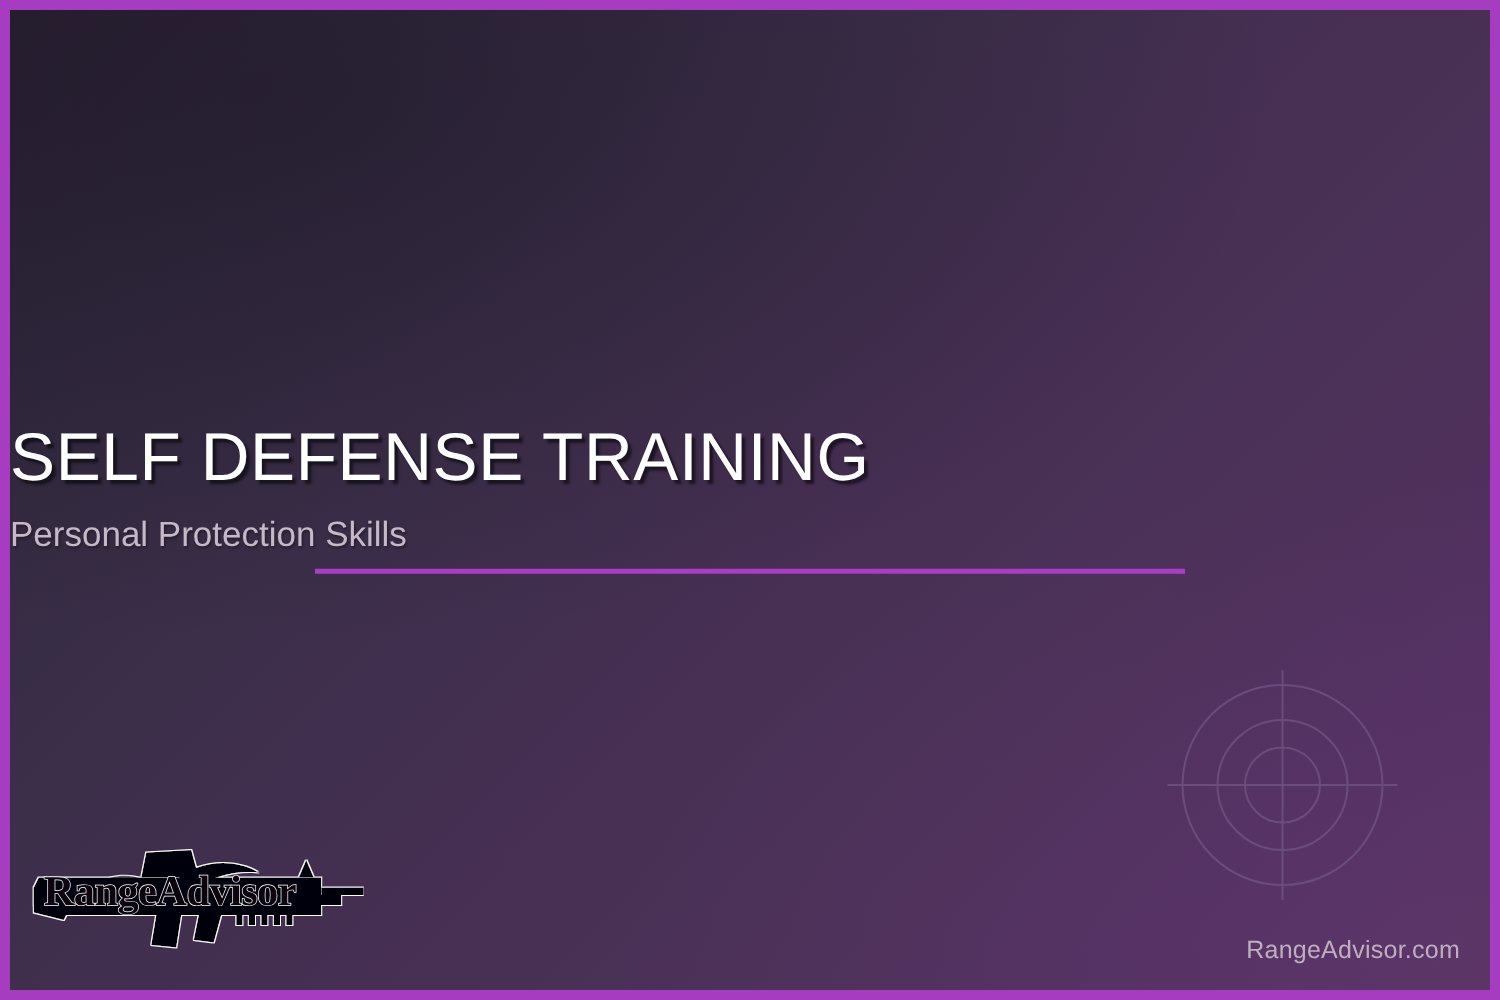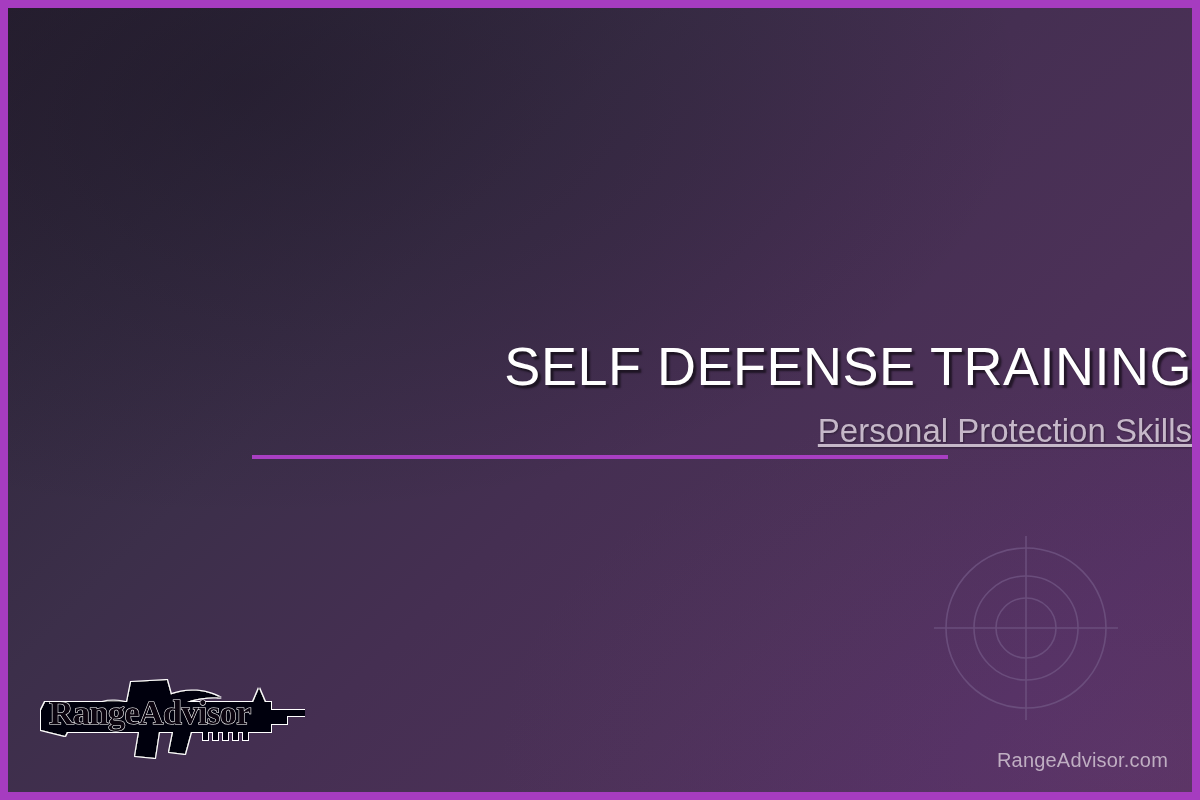--- a/index.html
+++ b/index.html
@@ -61,61 +61,60 @@
     opacity: 1;
     z-index: 1;
   }
 
   
   .title-block {
     position: absolute;
     left: 0;
     right: 0;
     top: 330px;
-    text-align: right;
+    text-align: left;
     z-index: 3;
   }
 
   .main-title {
     margin: 0;
     font-size: 54px;
     font-weight: normal;
     letter-spacing: 0.5px;
     color: #ffffff;
     line-height: 1.05;
     text-shadow: 3px 3px 2px rgba(0,0,0,0.55);
     white-space: nowrap;
   }
 
   .subtitle {
     margin: 18px 0 0 0;
-    font-size: 33px;
+    font-size: 28px;
     font-weight: normal;
     color: #c6b8c9;
     line-height: 1.1;
     text-shadow: 1px 1px 2px rgba(0,0,0,0.35);
     white-space: nowrap;
-    text-decoration: underline;
   }
 
   .divider {
     position: absolute;
     left: 244px;           
     top: 447px;            
     width: 696px;
     height: 4px;
     background: #a83fc2;
     border: none;
     z-index: 3;
   }
 
   
   .logo {
     position: absolute;
-    left: 27px;
+    left: 13px;
     bottom: 32px;
     width: 270px;
     height: 88px;
     z-index: 4;
   }
 
   
   .footer-url {
     position: absolute;
     right: 24px;

